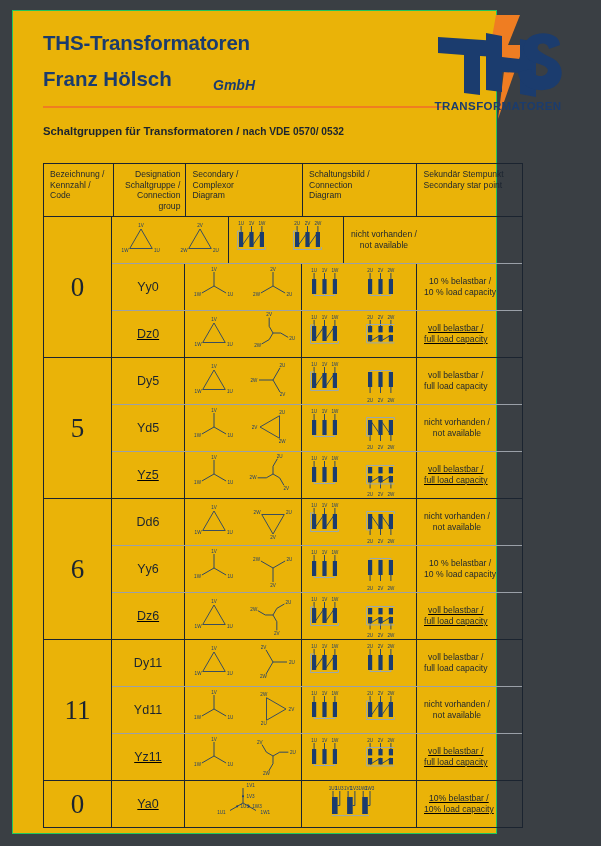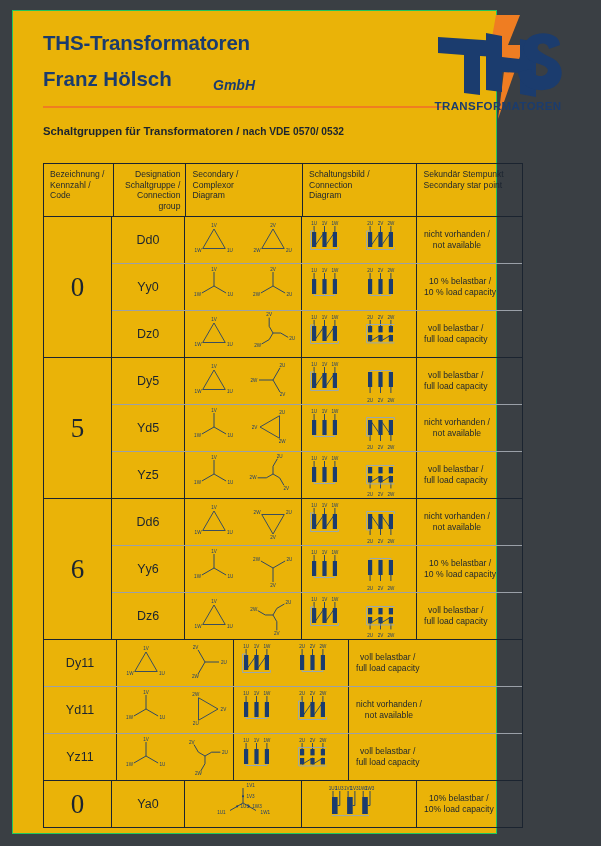--- a/index.html
+++ b/index.html
@@ -70,21 +70,21 @@
   
   .group{border-bottom:1.4px solid #1b2430;display:flex;}
   .group:last-child{border-bottom:none;}
   .gcode{
     width:70px;box-sizing:border-box;border-right:1.2px solid #1b2430;
     display:flex;align-items:center;justify-content:center;
     font-size:27px;color:#1b2430;font-family:"Liberation Serif", serif;
   }
   .grows{flex:1;}
   .grow{display:flex;border-bottom:1px solid #9aa0a8;}
-  .grow:last-child{border-bottom:none;}
+  .grow:last-child{border-bottom:none;text-decoration:underline;}
   .gname{
     width:73px;box-sizing:border-box;border-right:1.2px solid #1b2430;
     display:flex;align-items:center;justify-content:center;
     font-size:12.5px;color:#1b2430;
   }
   .gvec{
     width:117px;box-sizing:border-box;border-right:1.2px solid #1b2430;
     position:relative;
   }
   .gconn{
@@ -161,21 +161,20 @@
           <div>Sekundär Stempunkt</div>
           <div>Secondary star point</div>
         </div>
     </div>
 
     <div id="tbody">
         <div class="group">
           <div class="gcode">0</div>
           <div class="grows">
             <div class="grow rowh">
-              <div class="gname">Dd0</div>
               <div class="gvec">
                 <svg viewBox="0 0 117 46" width="117" height="46">
                   <line x1="29" y1="12" x2="40.258330249197705" y2="31.5" stroke="#1b3c6e" stroke-width="0.85"></line>
                   <line x1="40.258330249197705" y1="31.5" x2="17.741669750802295" y2="31.5" stroke="#1b3c6e" stroke-width="0.85"></line>
                   <line x1="17.741669750802295" y1="31.5" x2="29" y2="12" stroke="#1b3c6e" stroke-width="0.85"></line>
                   <text x="29" y="10.200000000000001" font-size="4.6" text-anchor="middle">1V</text>
                   <text x="44.93486742963367" y="34.8" font-size="4.6" text-anchor="middle">1U</text>
                   <text x="13.065132570366329" y="34.8" font-size="4.6" text-anchor="middle">1W</text>
                   <line x1="88" y1="12" x2="99.2583302491977" y2="31.5" stroke="#1b3c6e" stroke-width="0.85"></line>
                   <line x1="99.2583302491977" y1="31.5" x2="76.7416697508023" y2="31.5" stroke="#1b3c6e" stroke-width="0.85"></line>
@@ -705,20 +704,21 @@
               <div class="gnote">
                 <div>
                   <div>voll belastbar /</div>
                   <div>full load capacity</div>
                 </div>
               </div>
             </div>
           </div>
         </div>
         <div class="group">
+          <div class="gcode">11</div>
           <div class="grows">
             <div class="grow rowh">
               <div class="gname">Dy11</div>
               <div class="gvec">
                 <svg viewBox="0 0 117 46" width="117" height="46">
                   <line x1="29" y1="12" x2="40.258330249197705" y2="31.5" stroke="#1b3c6e" stroke-width="0.85"></line>
                   <line x1="40.258330249197705" y1="31.5" x2="17.741669750802295" y2="31.5" stroke="#1b3c6e" stroke-width="0.85"></line>
                   <line x1="17.741669750802295" y1="31.5" x2="29" y2="12" stroke="#1b3c6e" stroke-width="0.85"></line>
                   <text x="29" y="10.200000000000001" font-size="4.6" text-anchor="middle">1V</text>
                   <text x="44.93486742963367" y="34.8" font-size="4.6" text-anchor="middle">1U</text>

